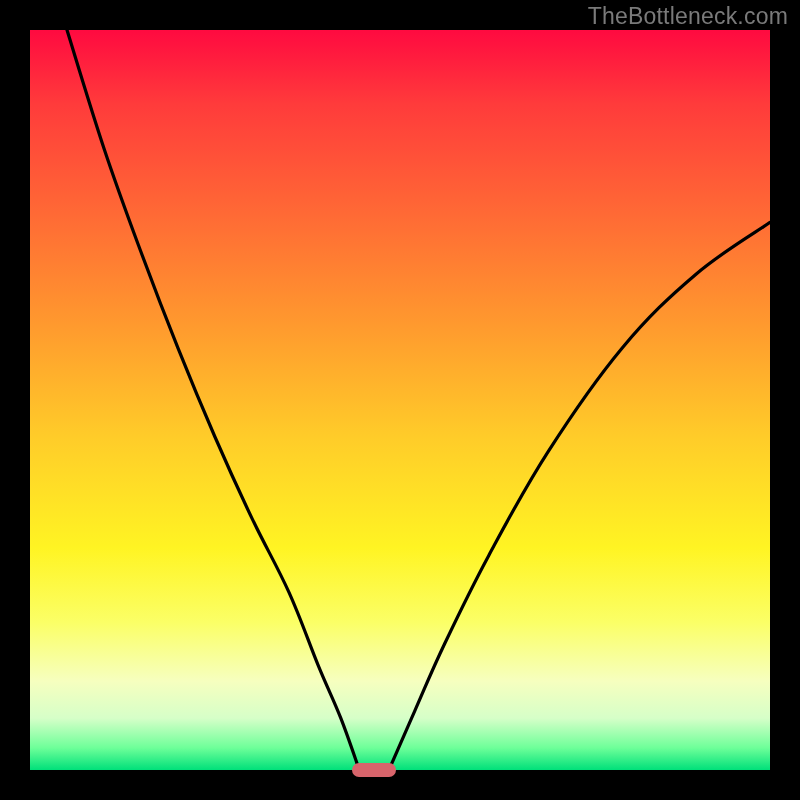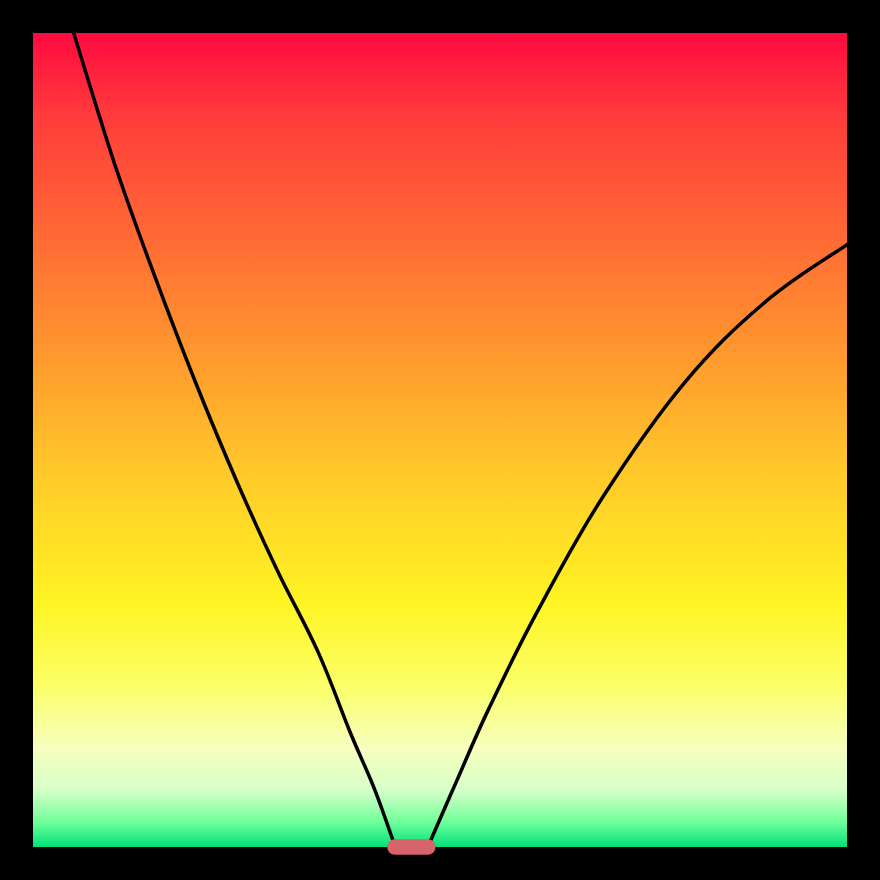--- a/index.html
+++ b/index.html
@@ -72,14 +72,15 @@
 
     <svg class="curves" viewBox="0 0 740 740" preserveAspectRatio="none">
       <path id="left-path" fill="none" stroke="#000000" stroke-width="3.2" stroke-linecap="round" d="M 37.00 0.00 C 43.66 21.31, 60.68 78.44, 74.00 118.40 C 87.32 158.36, 97.68 186.04, 111.00 222.00 C 124.32 257.96, 134.68 284.90, 148.00 318.20 C 161.32 351.50, 171.68 376.36, 185.00 407.00 C 198.32 437.64, 208.68 460.43, 222.00 488.40 C 235.32 516.37, 247.01 535.76, 259.00 562.40 C 270.99 589.04, 279.28 613.76, 288.60 636.40 C 297.92 659.04, 303.47 669.55, 310.80 688.20 C 318.13 706.85, 325.97 730.68, 329.30 740.00"></path>
       <path id="right-path" fill="none" stroke="#000000" stroke-width="3.2" stroke-linecap="round" d="M 358.90 740.00 C 363.56 729.34, 374.81 703.44, 384.80 680.80 C 394.79 658.16, 401.08 642.17, 414.40 614.20 C 427.72 586.23, 440.15 560.03, 458.80 525.40 C 477.45 490.77, 494.02 459.10, 518.00 421.80 C 541.98 384.50, 565.36 350.17, 592.00 318.20 C 618.64 286.23, 639.36 266.84, 666.00 244.20 C 692.64 221.56, 726.68 201.72, 740.00 192.40"></path>
     </svg>
 
     <div class="marker" id="marker" style="width: 44.4px; left: 321.9px; bottom: -7px;"></div>
 
   </div>
 
+  <div class="watermark">TheBottleneck.com</div>
 
 </div>
 
 </body></html>

